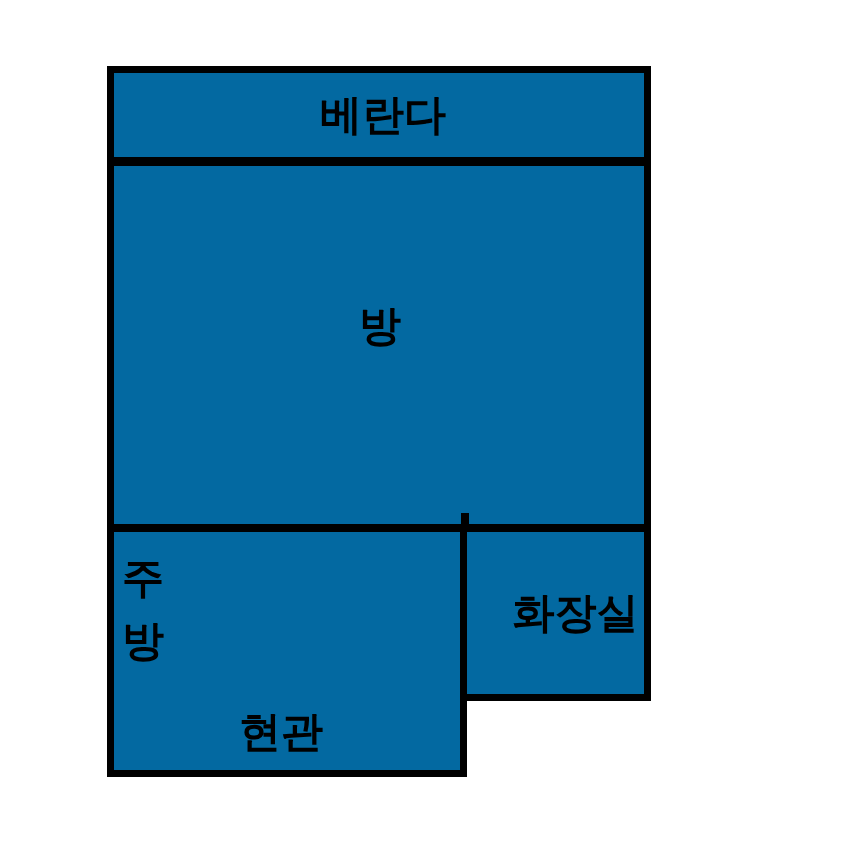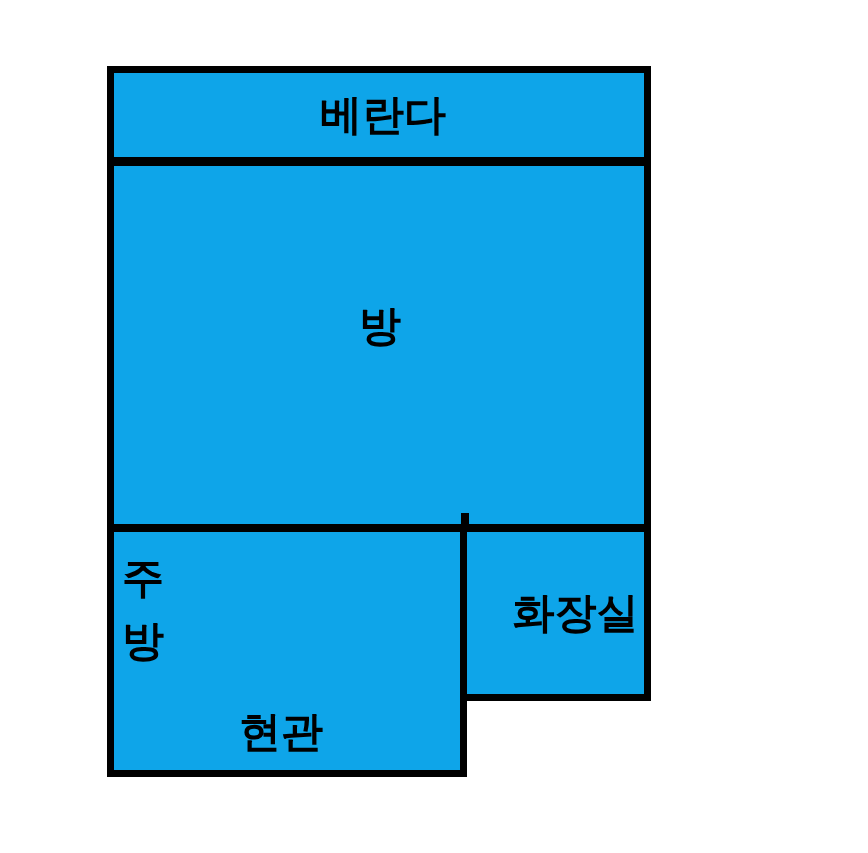--- a/index.html
+++ b/index.html
@@ -13,21 +13,21 @@
     height: 853px;
     background: #ffffff;
     overflow: hidden;
     font-family: "Liberation Sans", "DejaVu Sans", sans-serif;
     color: #000000;
   }
   .room {
     position: absolute;
     box-sizing: border-box;
     border: 7px solid #000000;
-    background: #0ea5e9;
+    background: #0369a1;
     padding-left: 40px;
   }
   .label {
     font-weight: bold;
     font-size: 42px;
     color: #000000;
     white-space: nowrap;
   }
   
   .veranda {

